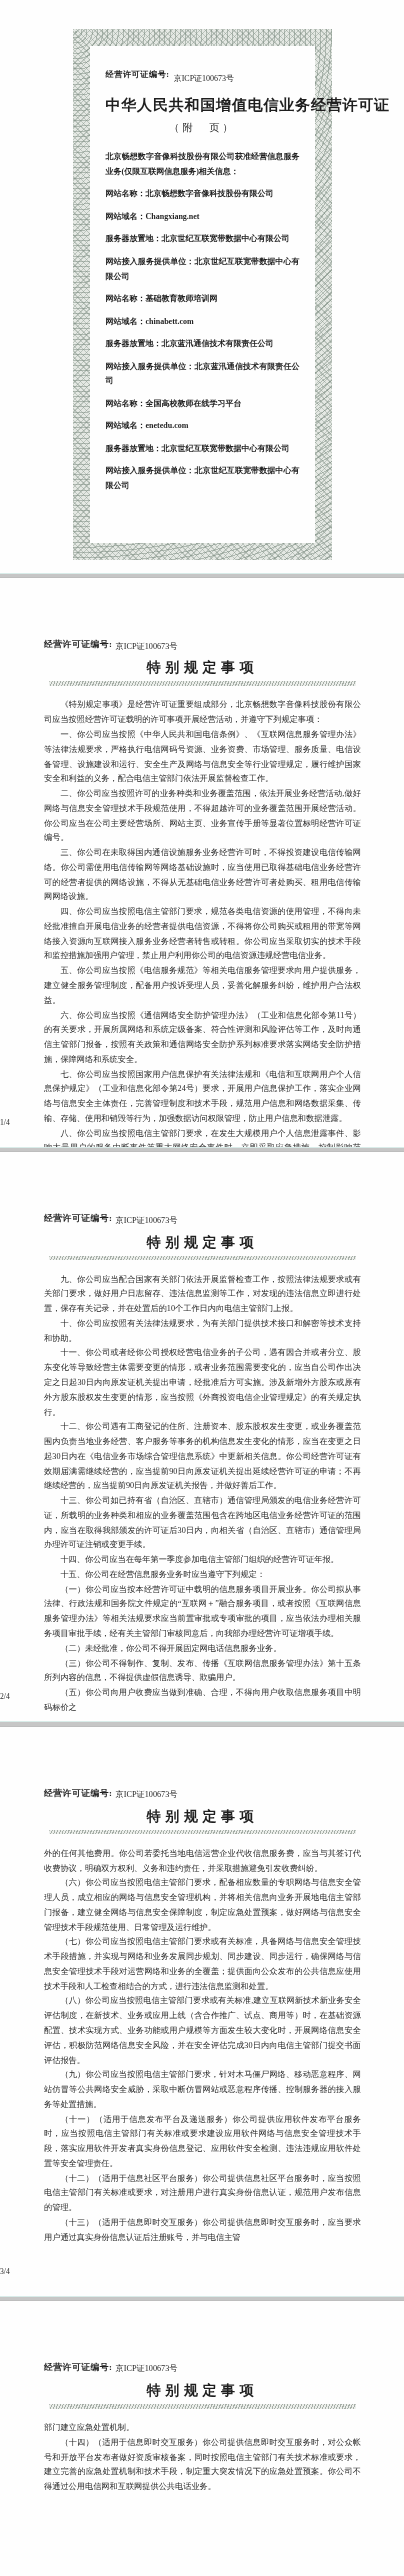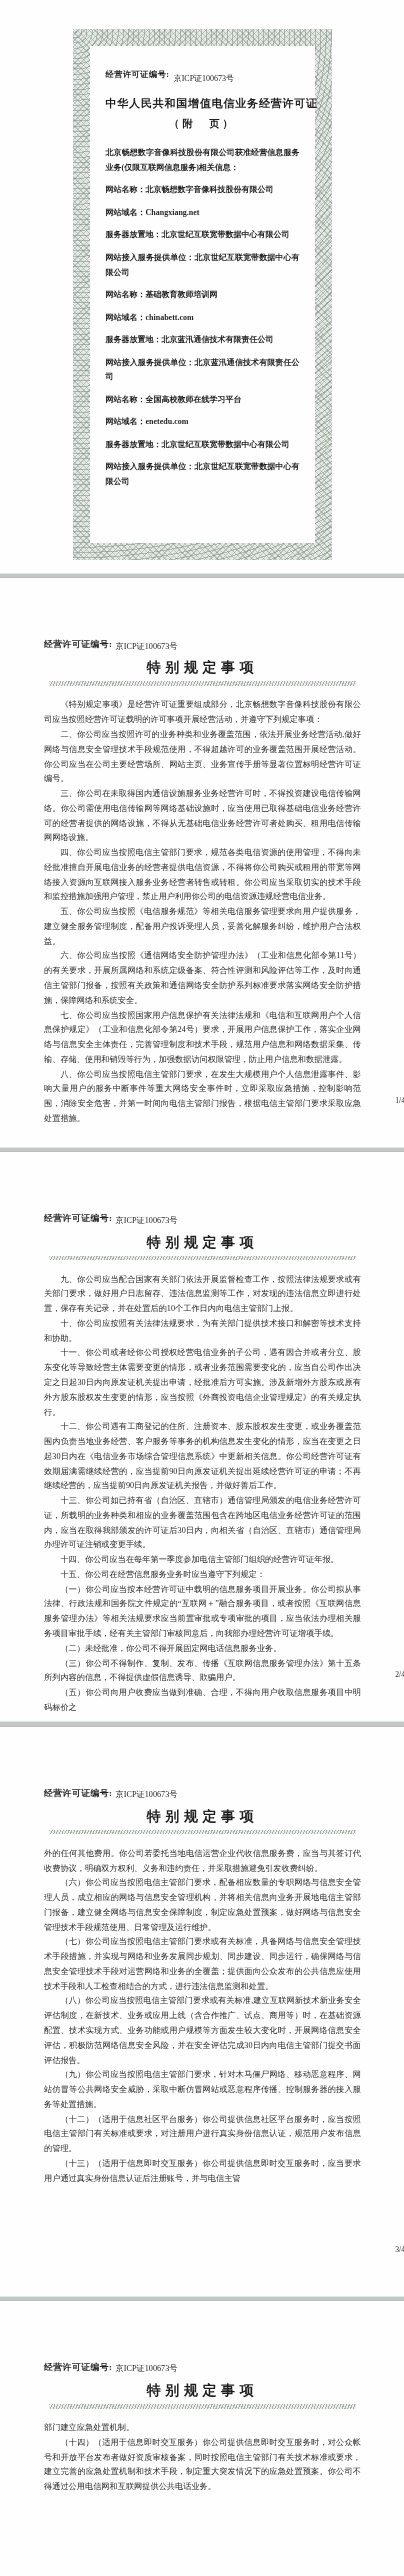--- a/index.html
+++ b/index.html
@@ -36,30 +36,30 @@
   .cert-inner {
     width: 100%; height: 100%;
     background: #fefefe;
     padding: 23px 15.5px 15.5px 15.5px;
   }
   .cert-licline { font-size: 8.2px; font-weight: bold; letter-spacing: 0.5px; }
   .cert-licno   { font-weight: normal; font-size: 8px; margin-left: 4.1px; position: relative; top: 3.6px; letter-spacing: 0; }
   .cert-title {
     margin-top: 15.5px;
     text-align: center;
-    font-size: 11px;
+    font-size: 15px;
     font-weight: bold;
     letter-spacing: 0.8px;
     white-space: nowrap;
   }
   .cert-subtitle {
     margin-top: 6.2px;
     text-align: center;
     font-size: 10.3px;
-    font-weight: bold;
+    font-weight: normal;
     letter-spacing: 3.1px;
   }
   .cert-body { margin-top: 15.5px; font-size: 8px; line-height: 1.85; }
   .cert-body p { margin: 0 0 7.7px 0; text-align: justify; font-weight: bold; }
   .cert-entries p { margin: 0 0 7.7px 0; }
 
   
   .ph-header { margin: 61px 44px 0; font-size: 8.8px; font-weight: bold; letter-spacing: 0.5px; }
   .ph-licno  { font-weight: normal; font-size: 8.2px; margin-left: 3.1px; position: relative; top: 1.5px; letter-spacing: 0; }
   .ph-title {
@@ -81,22 +81,22 @@
     margin: 12.4px 44px 0;
     font-size: 8.2px;
     line-height: 1.8;
     text-align: justify;
   }
   .clauses p { margin: 0; text-indent: 2em; }
   .clauses p.cont { text-indent: 0; }
   .pagenum {
     position: absolute;
     left: 0; right: 0;
-    bottom: 42px;
-    text-align: right;
+    bottom: 20px;
+    text-align: left;
     font-size: 7.7px;
     color: #2a2a2a;
   }
 </style>
 </head>
 <body>
 
 <div class="page page-cert">
   <div class="cert-frame">
     <div class="cert-inner">
@@ -129,20 +129,21 @@
 <div class="separator"></div>
 
 <div class="page page-spec">
   <div class="ph-header">
     <span>经营许可证编号:</span><span class="ph-licno">京ICP证100673号</span>
   </div>
   <div class="ph-title">特别规定事项</div>
   <div class="wavy"></div>
   <div class="clauses">
       <p>《特别规定事项》是经营许可证重要组成部分，北京畅想数字音像科技股份有限公司应当按照经营许可证载明的许可事项开展经营活动，并遵守下列规定事项：</p>
+      <p>一、你公司应当按照《中华人民共和国电信条例》、《互联网信息服务管理办法》等法律法规要求，严格执行电信网码号资源、业务资费、市场管理、服务质量、电信设备管理、设施建设和运行、安全生产及网络与信息安全等行业管理规定，履行维护国家安全和利益的义务，配合电信主管部门依法开展监督检查工作。</p>
       <p>二、你公司应当按照许可的业务种类和业务覆盖范围，依法开展业务经营活动,做好网络与信息安全管理技术手段规范使用，不得超越许可的业务覆盖范围开展经营活动。你公司应当在公司主要经营场所、网站主页、业务宣传手册等显著位置标明经营许可证编号。</p>
       <p>三、你公司在未取得国内通信设施服务业务经营许可时，不得投资建设电信传输网络。你公司需使用电信传输网等网络基础设施时，应当使用已取得基础电信业务经营许可的经营者提供的网络设施，不得从无基础电信业务经营许可者处购买、租用电信传输网网络设施。</p>
       <p>四、你公司应当按照电信主管部门要求，规范各类电信资源的使用管理，不得向未经批准擅自开展电信业务的经营者提供电信资源，不得将你公司购买或租用的带宽等网络接入资源向互联网接入服务业务经营者转售或转租。你公司应当采取切实的技术手段和监控措施加强用户管理，禁止用户利用你公司的电信资源违规经营电信业务。</p>
       <p>五、你公司应当按照《电信服务规范》等相关电信服务管理要求向用户提供服务，建立健全服务管理制度，配备用户投诉受理人员，妥善化解服务纠纷，维护用户合法权益。</p>
       <p>六、你公司应当按照《通信网络安全防护管理办法》（工业和信息化部令第11号）的有关要求，开展所属网络和系统定级备案、符合性评测和风险评估等工作，及时向通信主管部门报备，按照有关政策和通信网络安全防护系列标准要求落实网络安全防护措施，保障网络和系统安全。</p>
       <p>七、你公司应当按照国家用户信息保护有关法律法规和《电信和互联网用户个人信息保护规定》（工业和信息化部令第24号）要求，开展用户信息保护工作，落实企业网络与信息安全主体责任，完善管理制度和技术手段，规范用户信息和网络数据采集、传输、存储、使用和销毁等行为，加强数据访问权限管理，防止用户信息和数据泄露。</p>
       <p>八、你公司应当按照电信主管部门要求，在发生大规模用户个人信息泄露事件、影响大量用户的服务中断事件等重大网络安全事件时，立即采取应急措施，控制影响范围，消除安全危害，并第一时间向电信主管部门报告，根据电信主管部门要求采取应急处置措施。</p>
     </div>
   <div class="pagenum">1/4</div>
 </div>
@@ -178,20 +179,21 @@
     <span>经营许可证编号:</span><span class="ph-licno">京ICP证100673号</span>
   </div>
   <div class="ph-title">特别规定事项</div>
   <div class="wavy"></div>
   <div class="clauses">
       <p class="cont">外的任何其他费用。你公司若委托当地电信运营企业代收信息服务费，应当与其签订代收费协议，明确双方权利、义务和违约责任，并采取措施避免引发收费纠纷。</p>
       <p>（六）你公司应当按照电信主管部门要求，配备相应数量的专职网络与信息安全管理人员，成立相应的网络与信息安全管理机构，并将相关信息向业务开展地电信主管部门报备，建立健全网络与信息安全保障制度，制定应急处置预案，做好网络与信息安全管理技术手段规范使用、日常管理及运行维护。</p>
       <p>（七）你公司应当按照电信主管部门要求或有关标准，具备网络与信息安全管理技术手段措施，并实现与网络和业务发展同步规划、同步建设、同步运行，确保网络与信息安全管理技术手段对运营网络和业务的全覆盖；提供面向公众发布的公共信息应使用技术手段和人工检查相结合的方式，进行违法信息监测和处置。</p>
       <p>（八）你公司应当按照电信主管部门要求或有关标准,建立互联网新技术新业务安全评估制度，在新技术、业务或应用上线（含合作推广、试点、商用等）时，在基础资源配置、技术实现方式、业务功能或用户规模等方面发生较大变化时，开展网络信息安全评估，积极防范网络信息安全风险，并在安全评估完成30日内向电信主管部门提交书面评估报告。</p>
       <p>（九）你公司应当按照电信主管部门要求，针对木马僵尸网络、移动恶意程序、网站仿冒等公共网络安全威胁，采取中断仿冒网站或恶意程序传播、控制服务器的接入服务等处置措施。</p>
+      <p>（十一）（适用于信息发布平台及递送服务）你公司提供应用软件发布平台服务时，应当按照电信主管部门有关标准或要求建设应用软件网络与信息安全管理技术手段，落实应用软件开发者真实身份信息登记、应用软件安全检测、违法违规应用软件处置等安全管理责任。</p>
       <p>（十二）（适用于信息社区平台服务）你公司提供信息社区平台服务时，应当按照电信主管部门有关标准或要求，对注册用户进行真实身份信息认证，规范用户发布信息的管理。</p>
       <p>（十三）（适用于信息即时交互服务）你公司提供信息即时交互服务时，应当要求用户通过真实身份信息认证后注册账号，并与电信主管</p>
     </div>
   <div class="pagenum">3/4</div>
 </div>
 
 <div class="separator"></div>
 
 <div class="page page-spec page-spec-last">
   <div class="ph-header">

